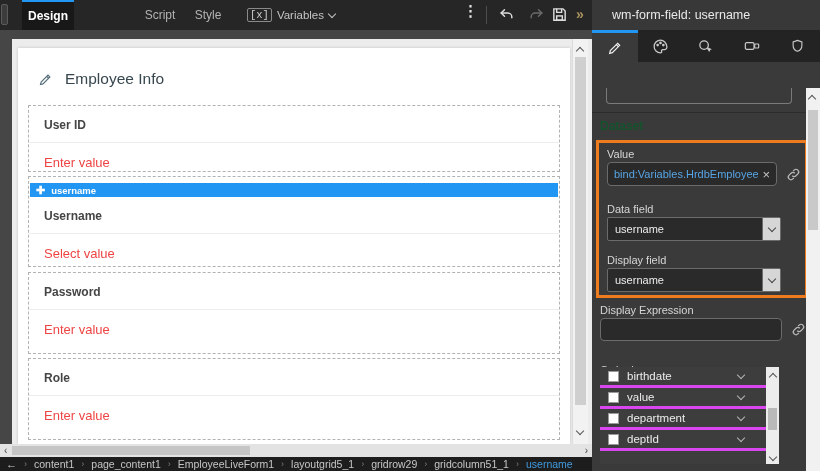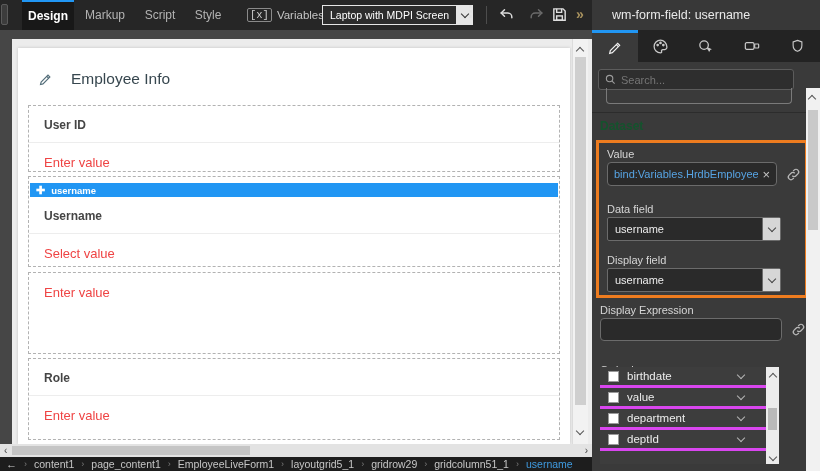--- a/index.html
+++ b/index.html
@@ -50,21 +50,21 @@
   .inner-scroll { background:#ececec; position:absolute; display:flex; flex-direction:column; align-items:center; justify-content:space-between; color:#555; padding:4px 0; }
   .inner-scroll .thumb { width:9px; height:22px; background:#b9b9b9; }
   .outer-scroll { left:806px; top:88px; width:14px; height:383px; background:#f1f1f1; }
   .outer-scroll .thumb { position:absolute; left:2px; top:22px; width:10px; height:120px; background:#c9c9c9; }
 
   
   .canvas-strip-top { left:0; top:30px; width:592px; height:9px; background:#464646; }
   .canvas-strip-left { left:0; top:39px; width:12px; height:405px; background:#464646; }
   .canvas-bg { left:12px; top:39px; width:560px; height:405px; background:#ececec; }
   .card { left:18px; top:48px; width:552px; height:396px; background:#fff; box-shadow:0 0 3px rgba(0,0,0,.18); }
-  .formtitle { display:flex; align-items:center; gap:18px; color:#37474f; font-size:15.5px; }
+  .formtitle { display:flex; align-items:center; gap:12px; color:#37474f; font-size:15.5px; }
   .fsection { position:absolute; left:10px; width:532px; border:1px dashed #b2b2b2; background:#fff; }
   .fsection .flab { font-size:12px; font-weight:bold; color:#454545; padding:12px 15px 10px; border-bottom:1px solid #ededed; }
   .fsection .fph { font-size:13px; color:#ef4444; padding:12px 15px; }
   .selbar { position:absolute; left:1px; right:1px; top:6px; height:14px; background:#2196f3; display:flex; align-items:center; gap:6px; padding:0 6px; color:#fff; }
   .selbar .plus { font-size:11px; font-weight:bold; }
   .selbar .tag { font-size:9.5px; font-weight:bold; }
 
   .canvas-vscroll { left:572px; top:39px; width:16px; height:405px; background:#f2f2f2; border-left:1px solid #dcdcdc; }
   .canvas-vscroll .thumb { position:absolute; left:2px; top:18px; width:11px; height:348px; background:#cfcfcf; }
   .canvas-vscroll .chev { color:#555; position:absolute; left:4px; }
@@ -85,42 +85,33 @@
 <body>
 
 <div id="app">
 
   <div class="abs topbar">
     <div class="abs mini-sq"></div>
 
     <div class="abs ttab active" style="left:22px;width:52px;">
       <span>Design</span>
     </div>
-    <div class="abs ttab" style="left:78px;width:54px;">
-      <span>Markup</span>
-    </div>
     <div class="abs ttab" style="left:136px;width:48px;">
       <span>Script</span>
     </div>
     <div class="abs ttab" style="left:186px;width:44px;">
       <span>Style</span>
     </div>
 
     <div class="abs vars" style="left:247px;">
       <span class="vx">[x]</span>
       <span>Variables</span>
       <span class="chev down" style="color:#c4c4c4;"></span>
     </div>
 
-    <div class="abs devicebtn">
-      <span class="lbl">Laptop with MDPI Screen</span>
-      <span class="dd">
-          <span class="chev down" style="color:#333;"></span>
-        </span>
-    </div>
 
     <div class="abs kebab" style="left:463px;top:8px;">⋮</div>
     <div class="abs vsep" style="left:486px;top:6px;"></div>
 
     <div class="abs" style="left:498px;top:7px;">
       <svg width="17" height="16" viewBox="0 0 24 24" fill="none" stroke="#dedede" stroke-width="2.2" stroke-linecap="round" stroke-linejoin="round">
           <path d="M9 4 4 9l5 5"></path>
           <path d="M4 9h10a6 6 0 0 1 6 6v1"></path>
         </svg>
     </div>
@@ -184,29 +175,20 @@
       <span>
         <svg width="15" height="16" viewBox="0 0 24 24" fill="none" stroke="currentColor" stroke-width="1.8">
             <path d="M12 3l7 2.5V11c0 5-3.5 8.2-7 9.5C8.5 19.2 5 16 5 11V5.5z"></path>
           </svg>
       </span>
     </div>
   </div>
 
   <div class="abs pbody"></div>
 
-  <div class="abs searchbox">
-    <span>
-      <svg width="11" height="11" viewBox="0 0 24 24" fill="none" stroke="#9c9c9c" stroke-width="2.4">
-          <circle cx="10" cy="10" r="7"></circle>
-          <path d="M15.5 15.5L21 21"></path>
-        </svg>
-    </span>
-    <input placeholder="Search..." style="">
-  </div>
 
   <div class="abs partial-input"></div>
   <div class="abs psep"></div>
 
   <div class="abs sect-title" style="left:600px;top:119px;">Dataset</div>
 
   <div class="abs hlbox" style="left:596px;top:140px;width:212px;height:158px;">
 
     <div class="abs flabel" style="left:8px;top:5px;">Value</div>
     <div class="abs dinput" style="left:8px;top:19px;width:170px;height:24px;">
@@ -305,20 +287,21 @@
     <div class="fsection" style="top:128px;height:91px;">
       <div class="selbar">
         <span class="plus">✚</span>
         <span class="tag">username</span>
       </div>
       <div class="flab" style="padding-top:32px;">Username</div>
       <div class="fph">Select value</div>
     </div>
 
     <div class="fsection" style="top:224px;height:82px;">
+      <div class="flab">Password</div>
       <div class="fph">Enter value</div>
     </div>
 
     <div class="fsection" style="top:310px;height:82px;">
       <div class="flab">Role</div>
       <div class="fph">Enter value</div>
     </div>
   </div>
 
   <div class="abs canvas-vscroll">

